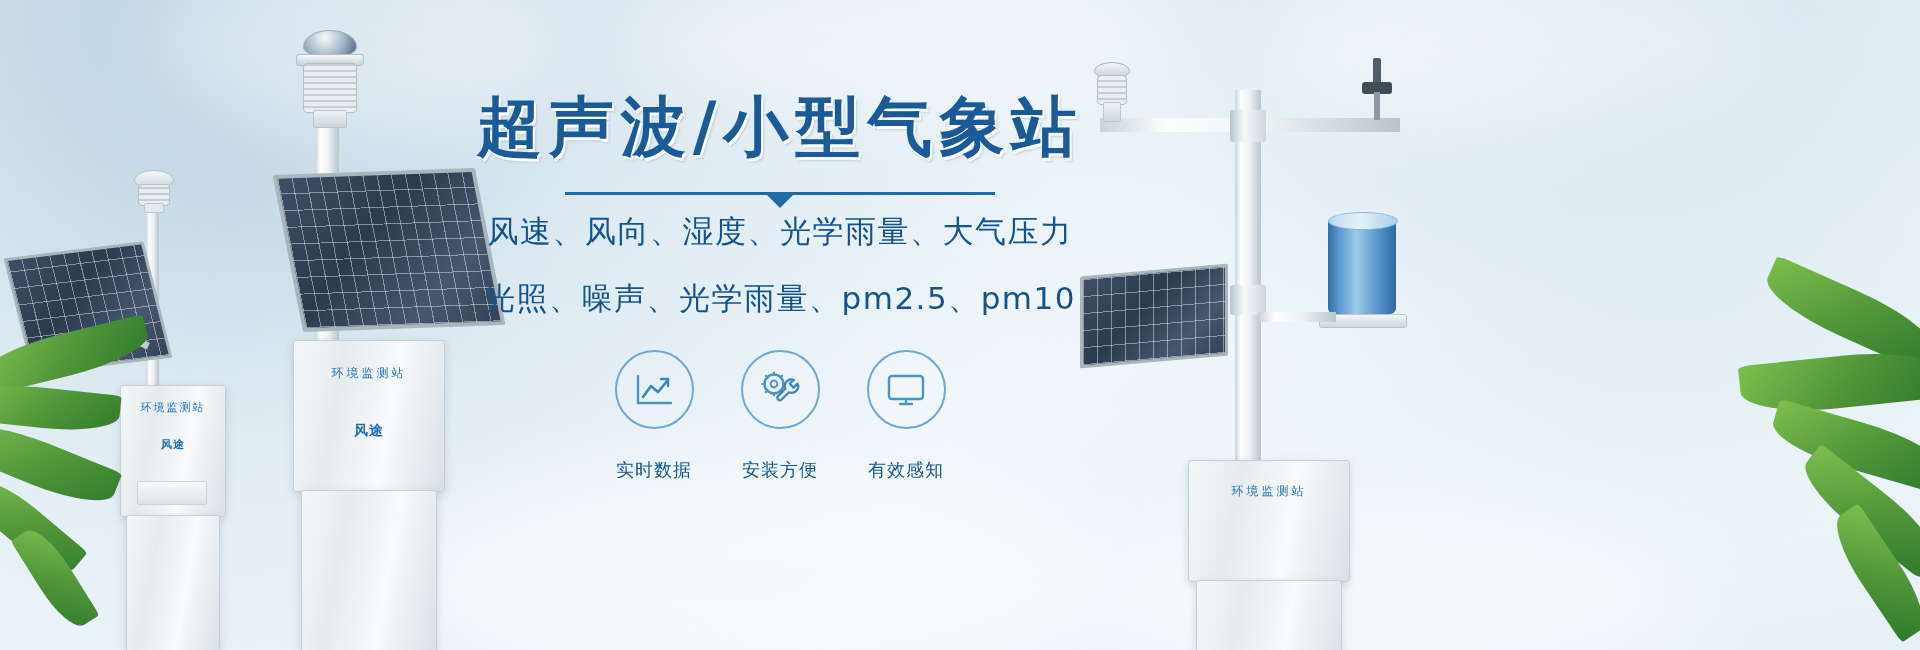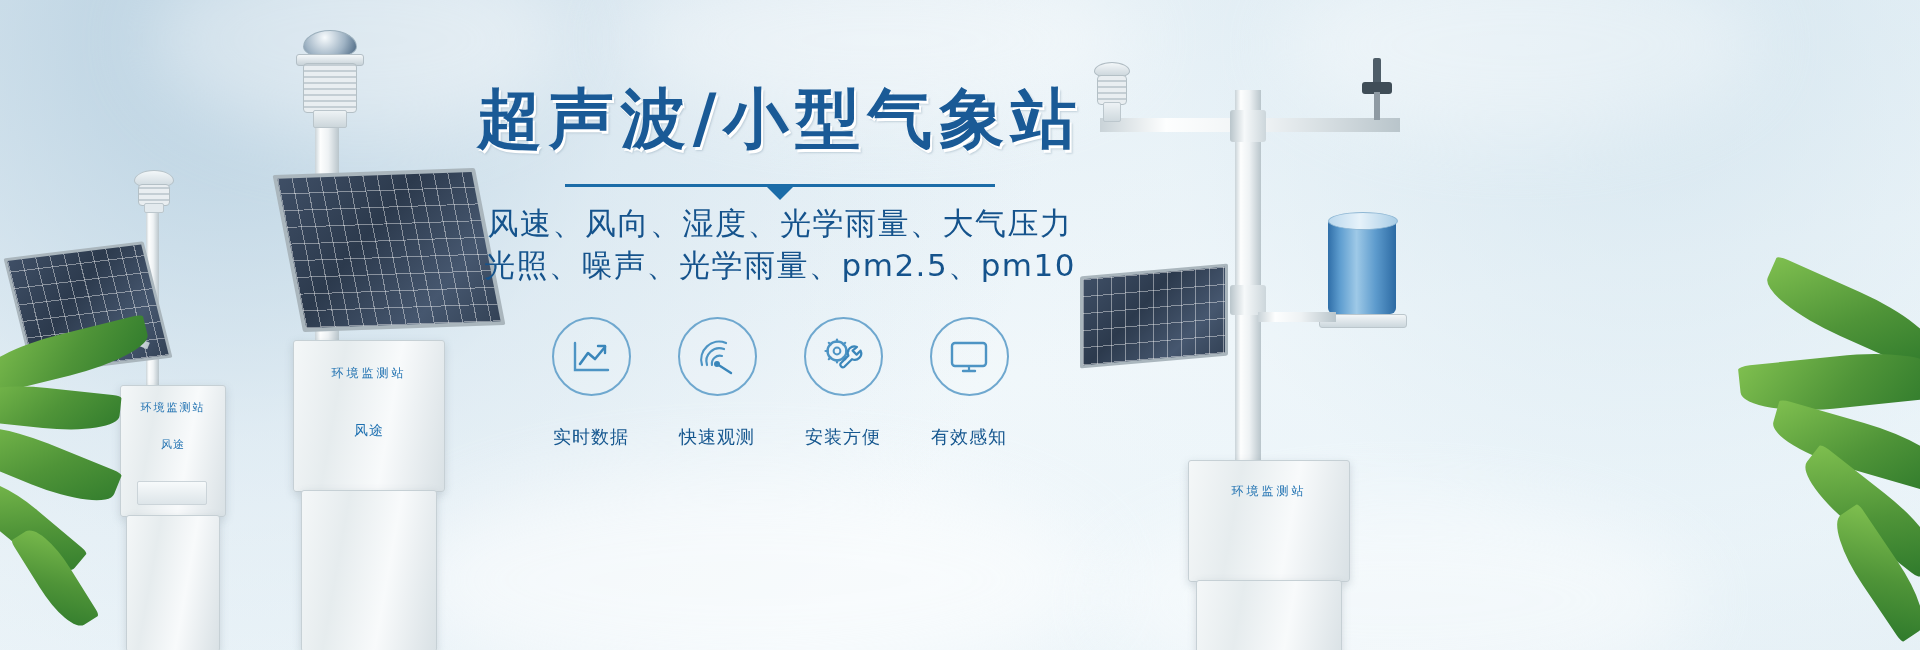--- a/index.html
+++ b/index.html
@@ -12,39 +12,39 @@
     position:relative;width:1920px;height:650px;overflow:hidden;
     background:
       radial-gradient(circle at 12% 6%, rgba(176,203,221,.85) 0%, rgba(205,223,235,.45) 22%, rgba(232,242,247,0) 46%),
       radial-gradient(circle at 86% 10%, rgba(196,219,232,.55) 0%, rgba(226,239,246,.25) 28%, rgba(238,245,250,0) 52%),
       linear-gradient(170deg,#dfeaf1 0%, #e9f2f7 28%, #f2f8fb 56%, #eef6fa 80%, #e7f1f6 100%);
   }
   
   .cloud{position:absolute;border-radius:50%;background:#ffffff;filter:blur(38px);}
 
   
-  #center{position:absolute;left:430px;top:84px;width:700px;text-align:center;}
+  #center{position:absolute;left:430px;top:92px;width:700px;text-align:center;}
   #title{
     font-size:65px;font-weight:bold;letter-spacing:7px;
     color:#1a5a96;line-height:1.08;white-space:nowrap;
     text-shadow:2px 3px 0 #ffffff, 3px 4px 2px rgba(160,180,195,.55);
     font-family:"DejaVu Sans","Liberation Sans",sans-serif;
   }
   #divider{position:relative;margin:30px auto 0;width:430px;height:3px;background:#1b6ca8;}
   #divider .tri{
     position:absolute;left:50%;top:3px;margin-left:-13px;
     width:0;height:0;border-left:13px solid transparent;border-right:13px solid transparent;
     border-top:13px solid #1b6ca8;
   }
   .subline{
     font-size:31px;color:#15538c;letter-spacing:1.5px;white-space:nowrap;
     font-family:"DejaVu Sans","Liberation Sans",sans-serif;
   }
   #sub1{margin-top:16px;}
-  #sub2{margin-top:0;}
+  #sub2{margin-top:25px;}
 
   
   #features{display:flex;justify-content:center;gap:39px;margin-top:30px;}
   .feat{width:87px;text-align:center;}
   .circ{
     width:75px;height:75px;border-radius:50%;
     border:2px solid #6fa8cf;margin:0 auto;
     display:flex;align-items:center;justify-content:center;
     background:rgba(255,255,255,.12);
   }
@@ -64,21 +64,21 @@
   .box{
     background:linear-gradient(100deg,#f4f7f8 0%,#e6ecee 30%,#f8fafb 62%,#d9e1e5 100%);
     border:1px solid #c6d0d5;border-radius:3px;
     box-shadow:0 3px 9px rgba(90,110,125,.22);
   }
   .box-label{
     color:#1c6fb0;font-size:12px;letter-spacing:3px;text-align:center;
     font-family:"DejaVu Sans","Liberation Sans",sans-serif;white-space:nowrap;
   }
   .brand{color:#1c6fb0;font-size:12px;text-align:center;letter-spacing:1px;white-space:nowrap;
-    font-family:"DejaVu Sans","Liberation Sans",sans-serif;}
+    font-family:"DejaVu Sans","Liberation Sans",sans-serif;font-weight:bold;}
   .sensor-stack{
     background:
       repeating-linear-gradient(0deg,#e9eef1 0 4px,#c4ced4 4px 6px);
     border-radius:4px;border:1px solid #b4c0c6;
   }
   .dome{border-radius:50% 50% 45% 45%/60% 60% 40% 40%;}
   .leaf{position:absolute;background:linear-gradient(135deg,#7fbf4f 0%,#4f9438 55%,#2f7a2c 100%);}
 </style>
 </head>
 <body>
@@ -219,32 +219,20 @@
         <div class="circ">
           <svg width="40" height="34" viewBox="0 0 40 34">
             <path d="M4 3 L4 30 L37 30" fill="none" stroke="#4d94c4" stroke-width="2.4" stroke-linecap="round"></path>
             <polyline points="9,24 17,13 24,19 34,7" fill="none" stroke="#3a86ba" stroke-width="2.6" stroke-linecap="round" stroke-linejoin="round"></polyline>
             <polyline points="27,6 34,6 34,13" fill="none" stroke="#3a86ba" stroke-width="2.4" stroke-linecap="round" stroke-linejoin="round"></polyline>
           </svg>
         </div>
         <div class="featlabel">实时数据</div>
       </div>
 
-      <div class="feat">
-        <div class="circ">
-          <svg width="42" height="40" viewBox="0 0 42 40">
-            <path d="M6 28 A18 18 0 0 1 30 6" fill="none" stroke="#4d94c4" stroke-width="2.2" stroke-linecap="round"></path>
-            <path d="M11 28 A13 13 0 0 1 28 12" fill="none" stroke="#4d94c4" stroke-width="2.2" stroke-linecap="round"></path>
-            <path d="M16 28 A8 8 0 0 1 26 19" fill="none" stroke="#4d94c4" stroke-width="2.2" stroke-linecap="round"></path>
-            <circle cx="21" cy="27" r="3" fill="#3a86ba"></circle>
-            <path d="M21 27 L35 36" fill="none" stroke="#3a86ba" stroke-width="2.4" stroke-linecap="round"></path>
-          </svg>
-        </div>
-        <div class="featlabel">快速观测</div>
-      </div>
 
       <div class="feat">
         <div class="circ">
           <svg width="42" height="40" viewBox="0 0 42 40">
             <circle cx="15" cy="14" r="9.5" fill="none" stroke="#4d94c4" stroke-width="2.4"></circle>
             <circle cx="15" cy="14" r="3.4" fill="none" stroke="#4d94c4" stroke-width="2"></circle>
             <g stroke="#4d94c4" stroke-width="2.2" stroke-linecap="round">
               <path d="M15 2.5 L15 5"></path>
                 <path d="M15 23 L15 25.5"></path>
               <path d="M3.5 14 L6 14"></path>

